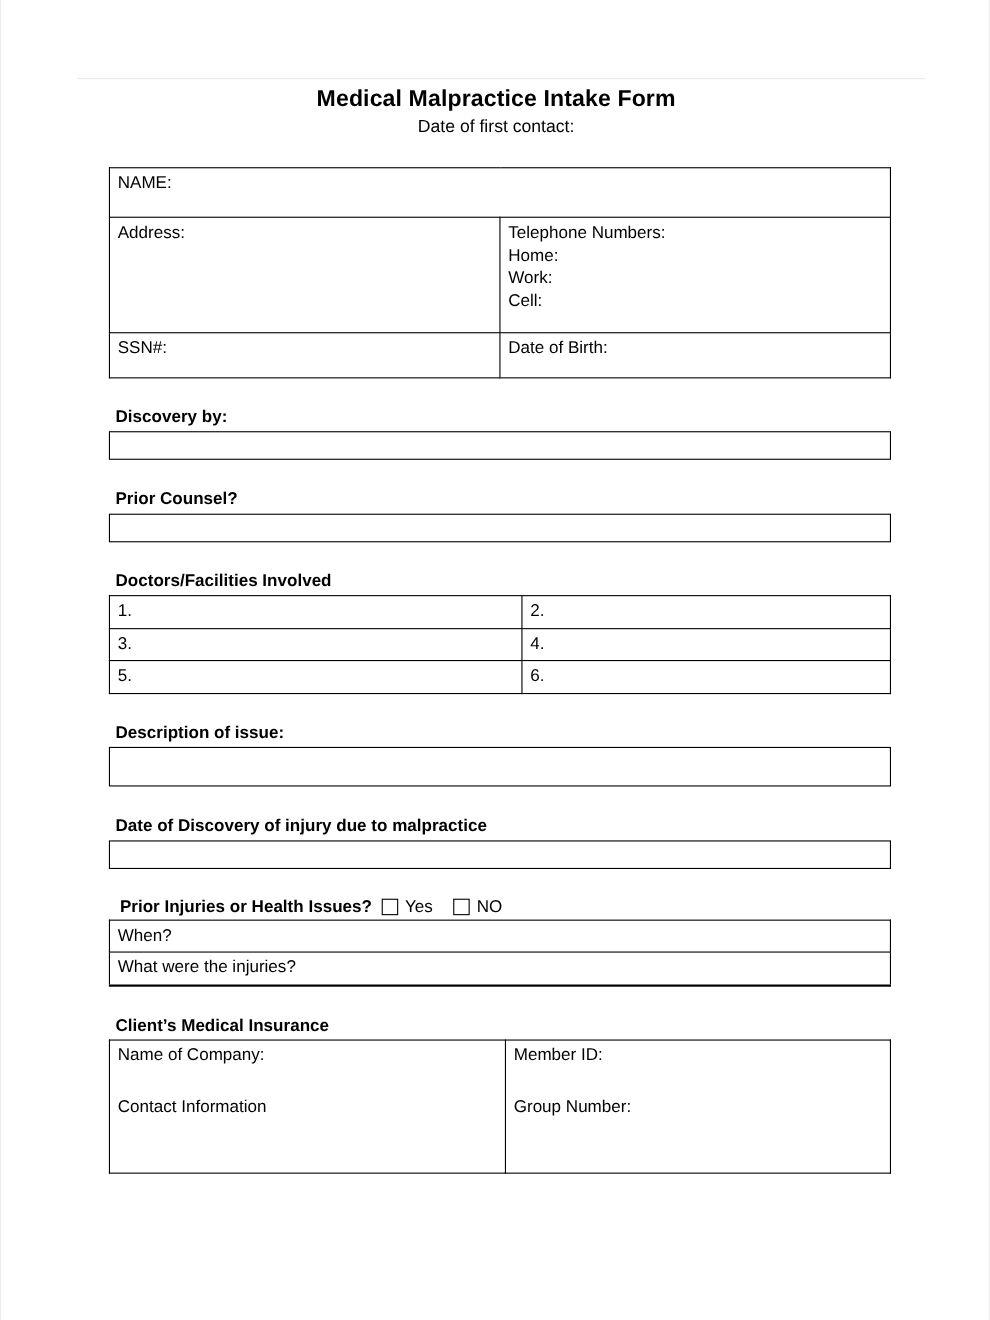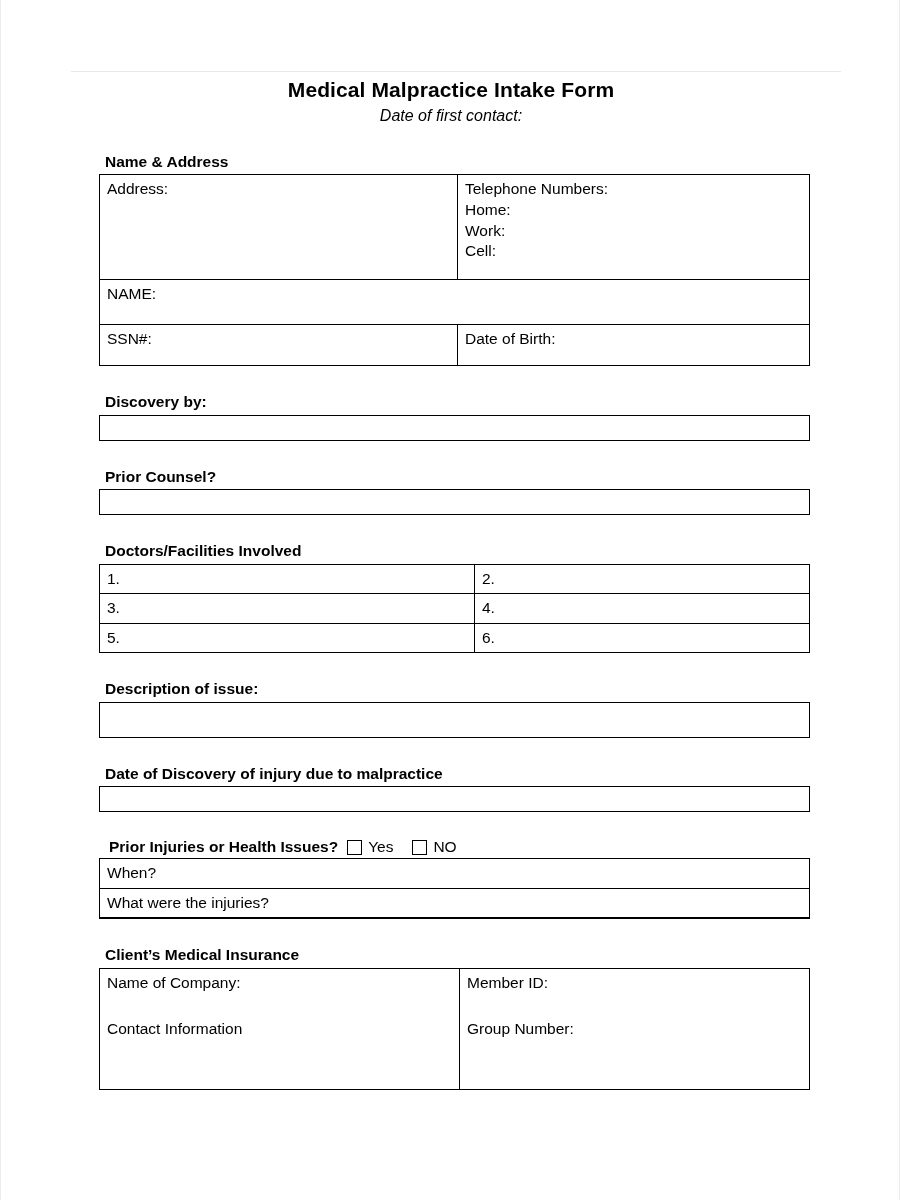--- a/index.html
+++ b/index.html
@@ -43,21 +43,20 @@
     letter-spacing: 0.1px;
   }
   .form-subtitle {
     position: absolute;
     top: 107px;
     left: 0;
     width: 900px;
     text-align: center;
     font-size: 16px;
     font-weight: normal;
-    font-style: italic;
   }
   .content {
     position: absolute;
     top: 152px;
     left: 98px;
     width: 711px;
   }
   .section-heading {
     font-size: 15.5px;
     font-weight: bold;
@@ -129,34 +128,33 @@
 
 <div class="page">
 
   <div class="header-rule"></div>
 
   <div class="form-title">Medical Malpractice Intake Form</div>
   <div class="form-subtitle">Date of first contact:</div>
 
   <div class="content">
 
-    <div class="section-heading">Name &amp; Address</div>
     <table class="form-table">
       <tbody>
           <tr>
+        <td class="cell-name" colspan="2">NAME:</td>
+      </tr>
+      <tr>
         <td class="cell-addr" style="width:350px">Address:</td>
         <td class="cell-addr">
           <span class="tel-line">Telephone Numbers:</span>
           <span class="tel-line">Home:</span>
           <span class="tel-line">Work:</span>
           <span class="tel-line">Cell:</span>
         </td>
-      </tr>
-      <tr>
-        <td class="cell-name" colspan="2">NAME:</td>
       </tr>
       <tr>
         <td class="cell-ssn">SSN#:</td>
         <td class="cell-ssn">Date of Birth:</td>
       </tr>
     </tbody>
       </table>
 
     <div class="gap-lg"></div>
 

